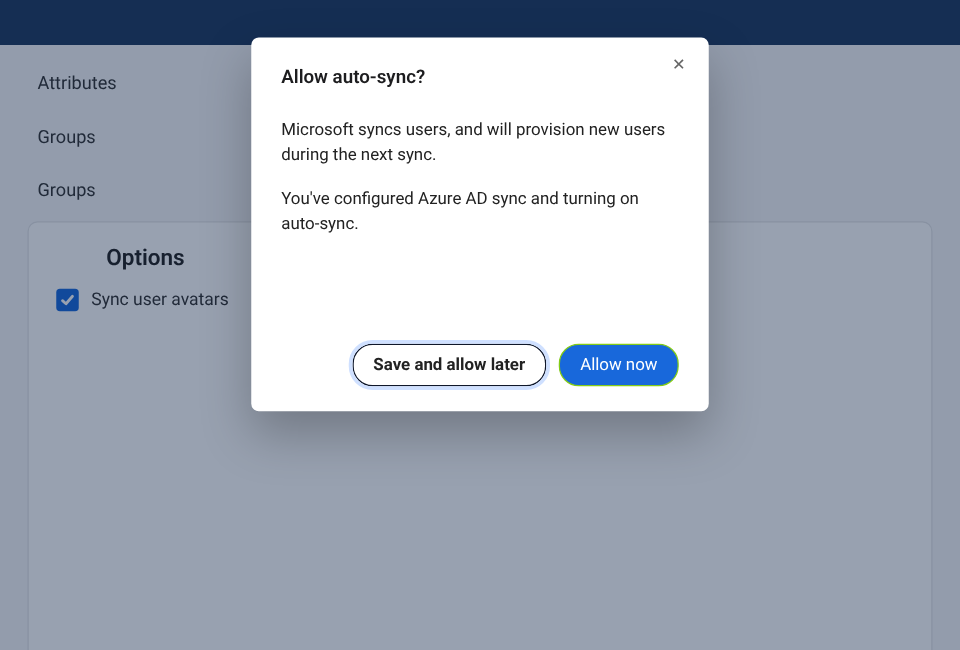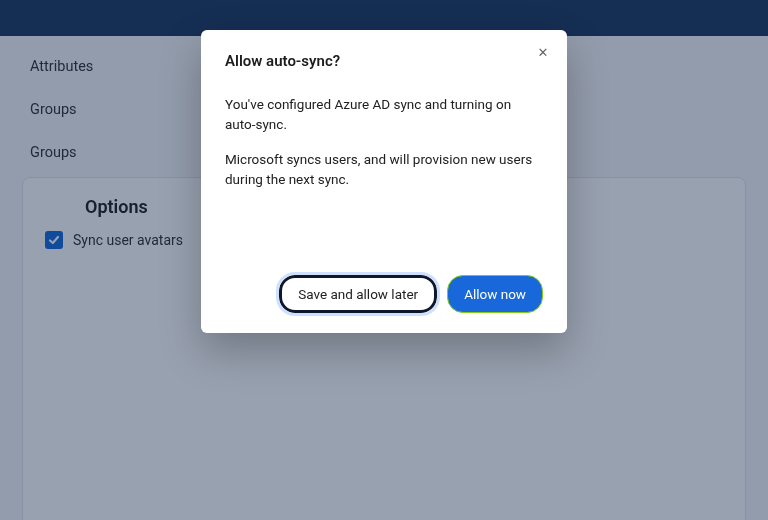--- a/index.html
+++ b/index.html
@@ -21,21 +21,21 @@
 
     .overlay { position: absolute; inset: 0; background: rgba(9, 30, 66, 0.42); }
 
     .modal { position: absolute; left: 50%; top: 30px; transform: translateX(-50%); width: 366px; background: #fff; border-radius: 6px; box-shadow: 0 18px 40px rgba(0,0,0,0.25); padding: 22px 24px 20px 24px; }
     .modal-close { position: absolute; top: 12px; right: 14px; width: 20px; height: 20px; display: flex; align-items: center; justify-content: center; color: #666; font-size: 13px; cursor: pointer; background: none; border: none; }
     .modal-title { font-size: 15px; font-weight: 600; color: #1d1d1f; margin-bottom: 24px; }
     .modal-body { font-size: 13.5px; color: #222; line-height: 1.5; }
     .modal-body p { margin-bottom: 14px; }
     .modal-actions { display: flex; justify-content: flex-end; gap: 10px; margin-top: 86px; }
     .btn { font-size: 13.5px; padding: 8px 16px; border-radius: 16px; cursor: pointer; }
-    .btn-secondary { background: #fff; color: #222; border: 3px solid #0f172a; outline: 3px solid #cfe0ff; outline-offset: 0; }
+    .btn-secondary { background: #fff; color: #222; border: 1px solid #0f172a; outline: 3px solid #cfe0ff; outline-offset: 0; font-weight: bold; }
     .btn-primary { background: #1868db; color: #fff; border: 1px solid #84cc16; }
   </style>
 </head>
 <body>
 
 <div class="topbar">
   <span></span>
 </div>
 
 <div class="page-content">
@@ -59,20 +59,20 @@
 
   </div>
 </div>
 
 <div class="overlay"></div>
 
 <div class="modal">
   <button class="modal-close">✕</button>
   <div class="modal-title">Allow auto-sync?</div>
   <div class="modal-body">
+    <p>Microsoft syncs users, and will provision new users during the next sync.</p>
     <p>You've configured Azure AD sync and turning on auto-sync.</p>
-    <p>Microsoft syncs users, and will provision new users during the next sync.</p>
   </div>
   <div class="modal-actions">
     <button class="btn btn-secondary">Save and allow later</button>
     <button class="btn btn-primary">Allow now</button>
   </div>
 </div>
 
 </body></html>

